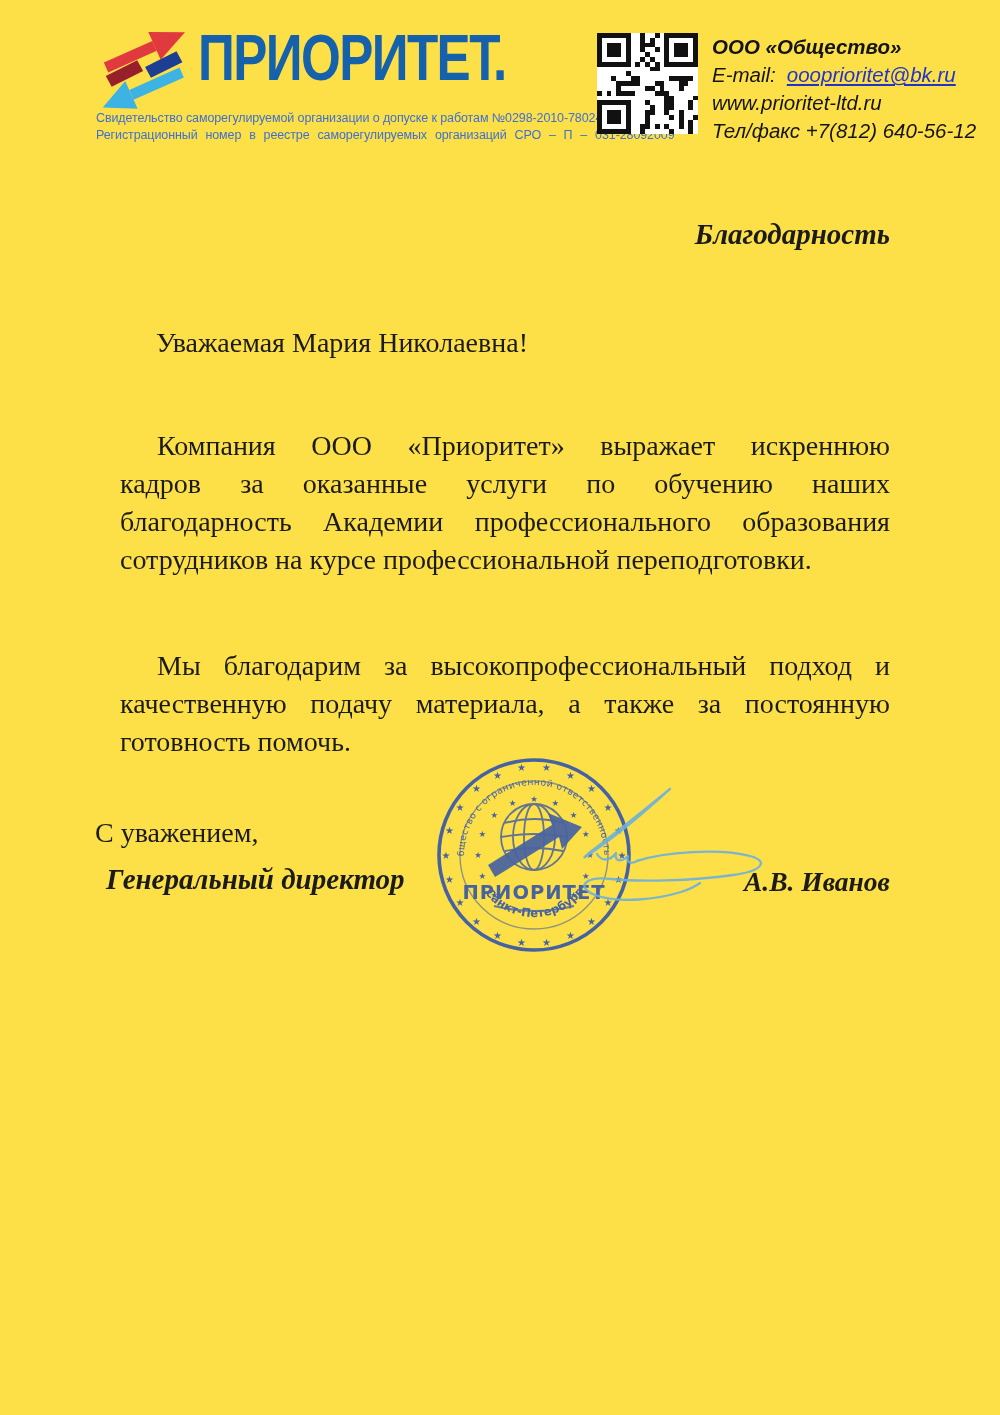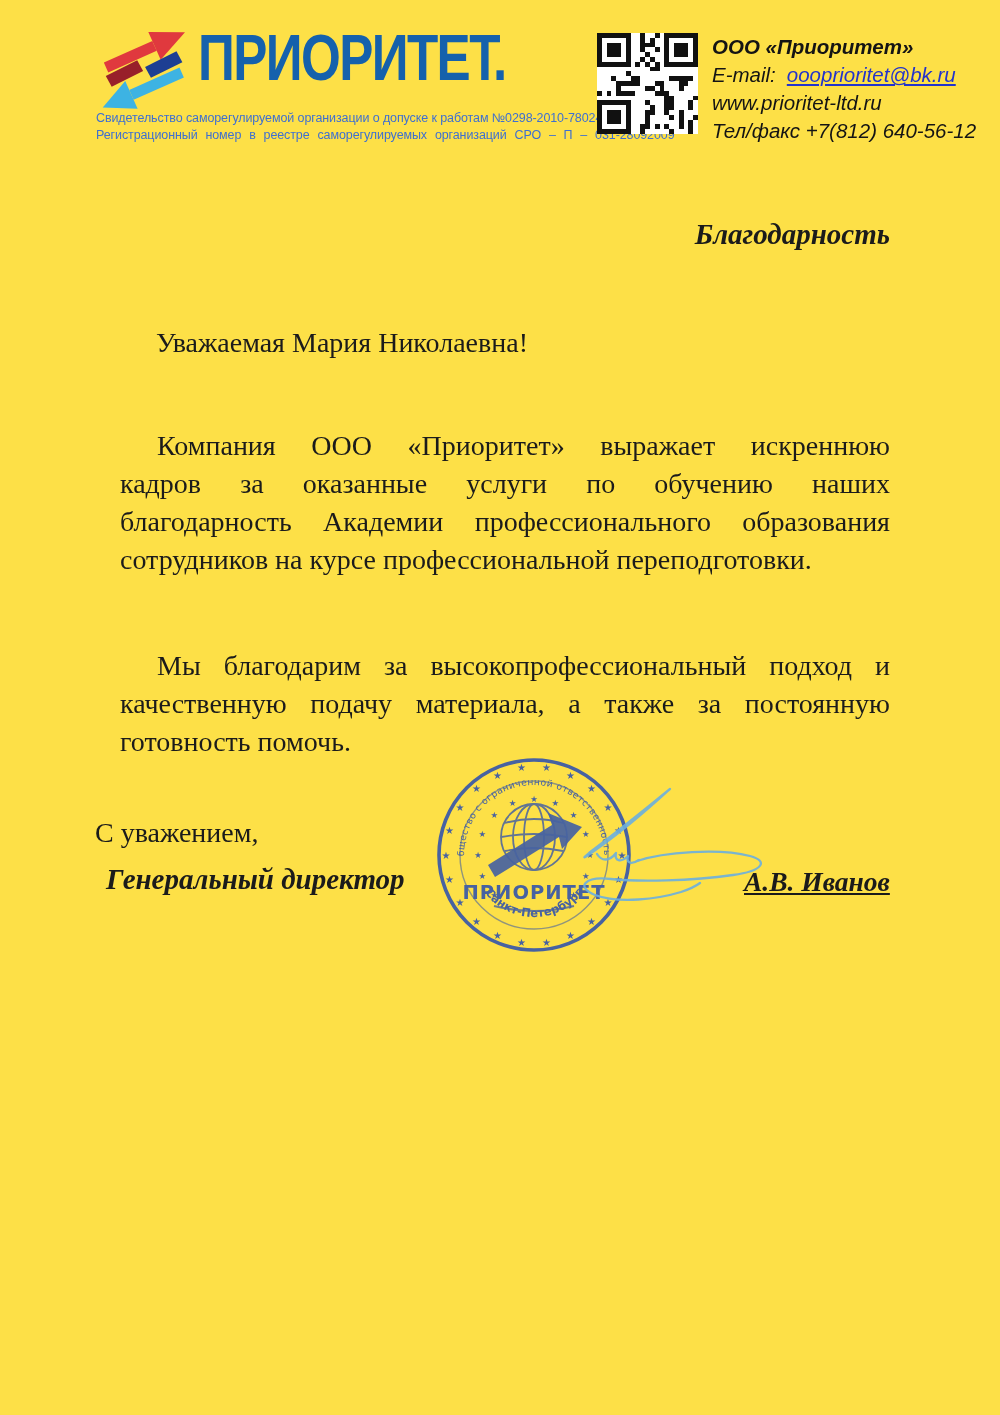--- a/index.html
+++ b/index.html
@@ -29,21 +29,21 @@
   
   .title{position:absolute;left:114px;top:218px;width:776px;text-align:right;
          font-size:29px;font-weight:bold;font-style:italic;}
   .salutation{position:absolute;left:156px;top:327px;font-size:28px;}
   .para{position:absolute;left:120px;width:770px;font-size:28px;line-height:38px;margin-top:6px;}
   .p1{top:421px;} .p2{top:641px;}
   .jl{text-align:justify;text-align-last:justify;}
   .ind{text-indent:37px;}
   .closing{position:absolute;left:95px;top:817px;font-size:28px;}
   .signer-title{position:absolute;left:106px;top:863px;font-size:29px;font-weight:bold;font-style:italic;}
-  .signer-name{position:absolute;left:744px;top:866px;font-size:27.5px;font-weight:bold;font-style:italic;text-decoration:underline;}
+  .signer-name{position:absolute;left:744px;top:866px;font-size:27.5px;font-weight:bold;font-style:italic;}
 
   
   .stampsvg{position:absolute;left:432px;top:753px;width:350px;height:214px;}
   .stampsvg text{font-family:"DejaVu Sans",sans-serif;fill:var(--stamp-blue);}
 </style>
 </head>
 <body>
 
 <div class="page">
 
@@ -69,21 +69,21 @@
 
   <svg class="qr" viewBox="0 0 21 21" shape-rendering="crispEdges" aria-hidden="true">
     <rect x="0" y="0" width="21" height="21" fill="#ffffff"></rect>
     <path fill="var(--qr-black)" fill-rule="evenodd" d="M0 0h7v7H0z M1 1h5v5H1z M2 2h3v3H2z
          M14 0h7v7h-7z M15 1h5v5h-5z M16 2h3v3h-3z
          M0 14h7v7H0z M1 15h5v5H1z M2 16h3v3H2z"></path>
     <path fill="var(--qr-black)" d="M6 0h1v1h-1zM9 0h1v1h-1zM12 0h1v1h-1zM9 1h1v1h-1zM11 1h1v1h-1zM6 2h1v1h-1zM9 2h1v1h-1zM10 2h1v1h-1zM11 2h1v1h-1zM9 3h1v1h-1zM12 3h1v1h-1zM6 4h1v1h-1zM10 4h1v1h-1zM9 5h1v1h-1zM11 5h1v1h-1zM0 6h1v1h-1zM2 6h1v1h-1zM4 6h1v1h-1zM6 6h1v1h-1zM8 6h1v1h-1zM10 6h1v1h-1zM12 6h1v1h-1zM14 6h1v1h-1zM16 6h1v1h-1zM18 6h1v1h-1zM20 6h1v1h-1zM11 7h1v1h-1zM12 7h1v1h-1zM6 8h1v1h-1zM3 9h1v1h-1zM7 9h1v1h-1zM8 9h1v1h-1zM15 9h1v1h-1zM16 9h1v1h-1zM17 9h1v1h-1zM18 9h1v1h-1zM19 9h1v1h-1zM4 10h1v1h-1zM5 10h1v1h-1zM6 10h1v1h-1zM7 10h1v1h-1zM8 10h1v1h-1zM12 10h1v1h-1zM13 10h1v1h-1zM17 10h1v1h-1zM18 10h1v1h-1zM4 11h1v1h-1zM10 11h1v1h-1zM11 11h1v1h-1zM13 11h1v1h-1zM17 11h1v1h-1zM0 12h1v1h-1zM2 12h1v1h-1zM4 12h1v1h-1zM5 12h1v1h-1zM6 12h1v1h-1zM7 12h1v1h-1zM12 12h1v1h-1zM13 12h1v1h-1zM14 12h1v1h-1zM14 13h1v1h-1zM15 13h1v1h-1zM20 13h1v1h-1zM6 14h1v1h-1zM10 14h1v1h-1zM14 14h1v1h-1zM15 14h1v1h-1zM19 14h1v1h-1zM11 15h1v1h-1zM14 15h1v1h-1zM15 15h1v1h-1zM19 15h1v1h-1zM6 16h1v1h-1zM10 16h1v1h-1zM11 16h1v1h-1zM14 16h1v1h-1zM17 16h1v1h-1zM10 17h1v1h-1zM15 17h1v1h-1zM17 17h1v1h-1zM20 17h1v1h-1zM6 18h1v1h-1zM10 18h1v1h-1zM17 18h1v1h-1zM19 18h1v1h-1zM9 19h1v1h-1zM10 19h1v1h-1zM12 19h1v1h-1zM14 19h1v1h-1zM17 19h1v1h-1zM19 19h1v1h-1zM6 20h1v1h-1zM9 20h1v1h-1zM15 20h1v1h-1zM19 20h1v1h-1z"></path>
   </svg>
 
   <div class="contact">
-    <div class="company">ООО «Приоритет»</div>
+    <div class="company">ООО «Общество»</div>
     <div>
       <span>E-mail:</span><a href="#">oooprioritet@bk.ru</a>
     </div>
     <div>www.prioritet-ltd.ru</div>
     <div>Тел/факс +7(812) 640-56-12</div>
   </div>
 
   <div class="title">Благодарность</div>
   <div class="salutation">Уважаемая Мария Николаевна!</div>
 

